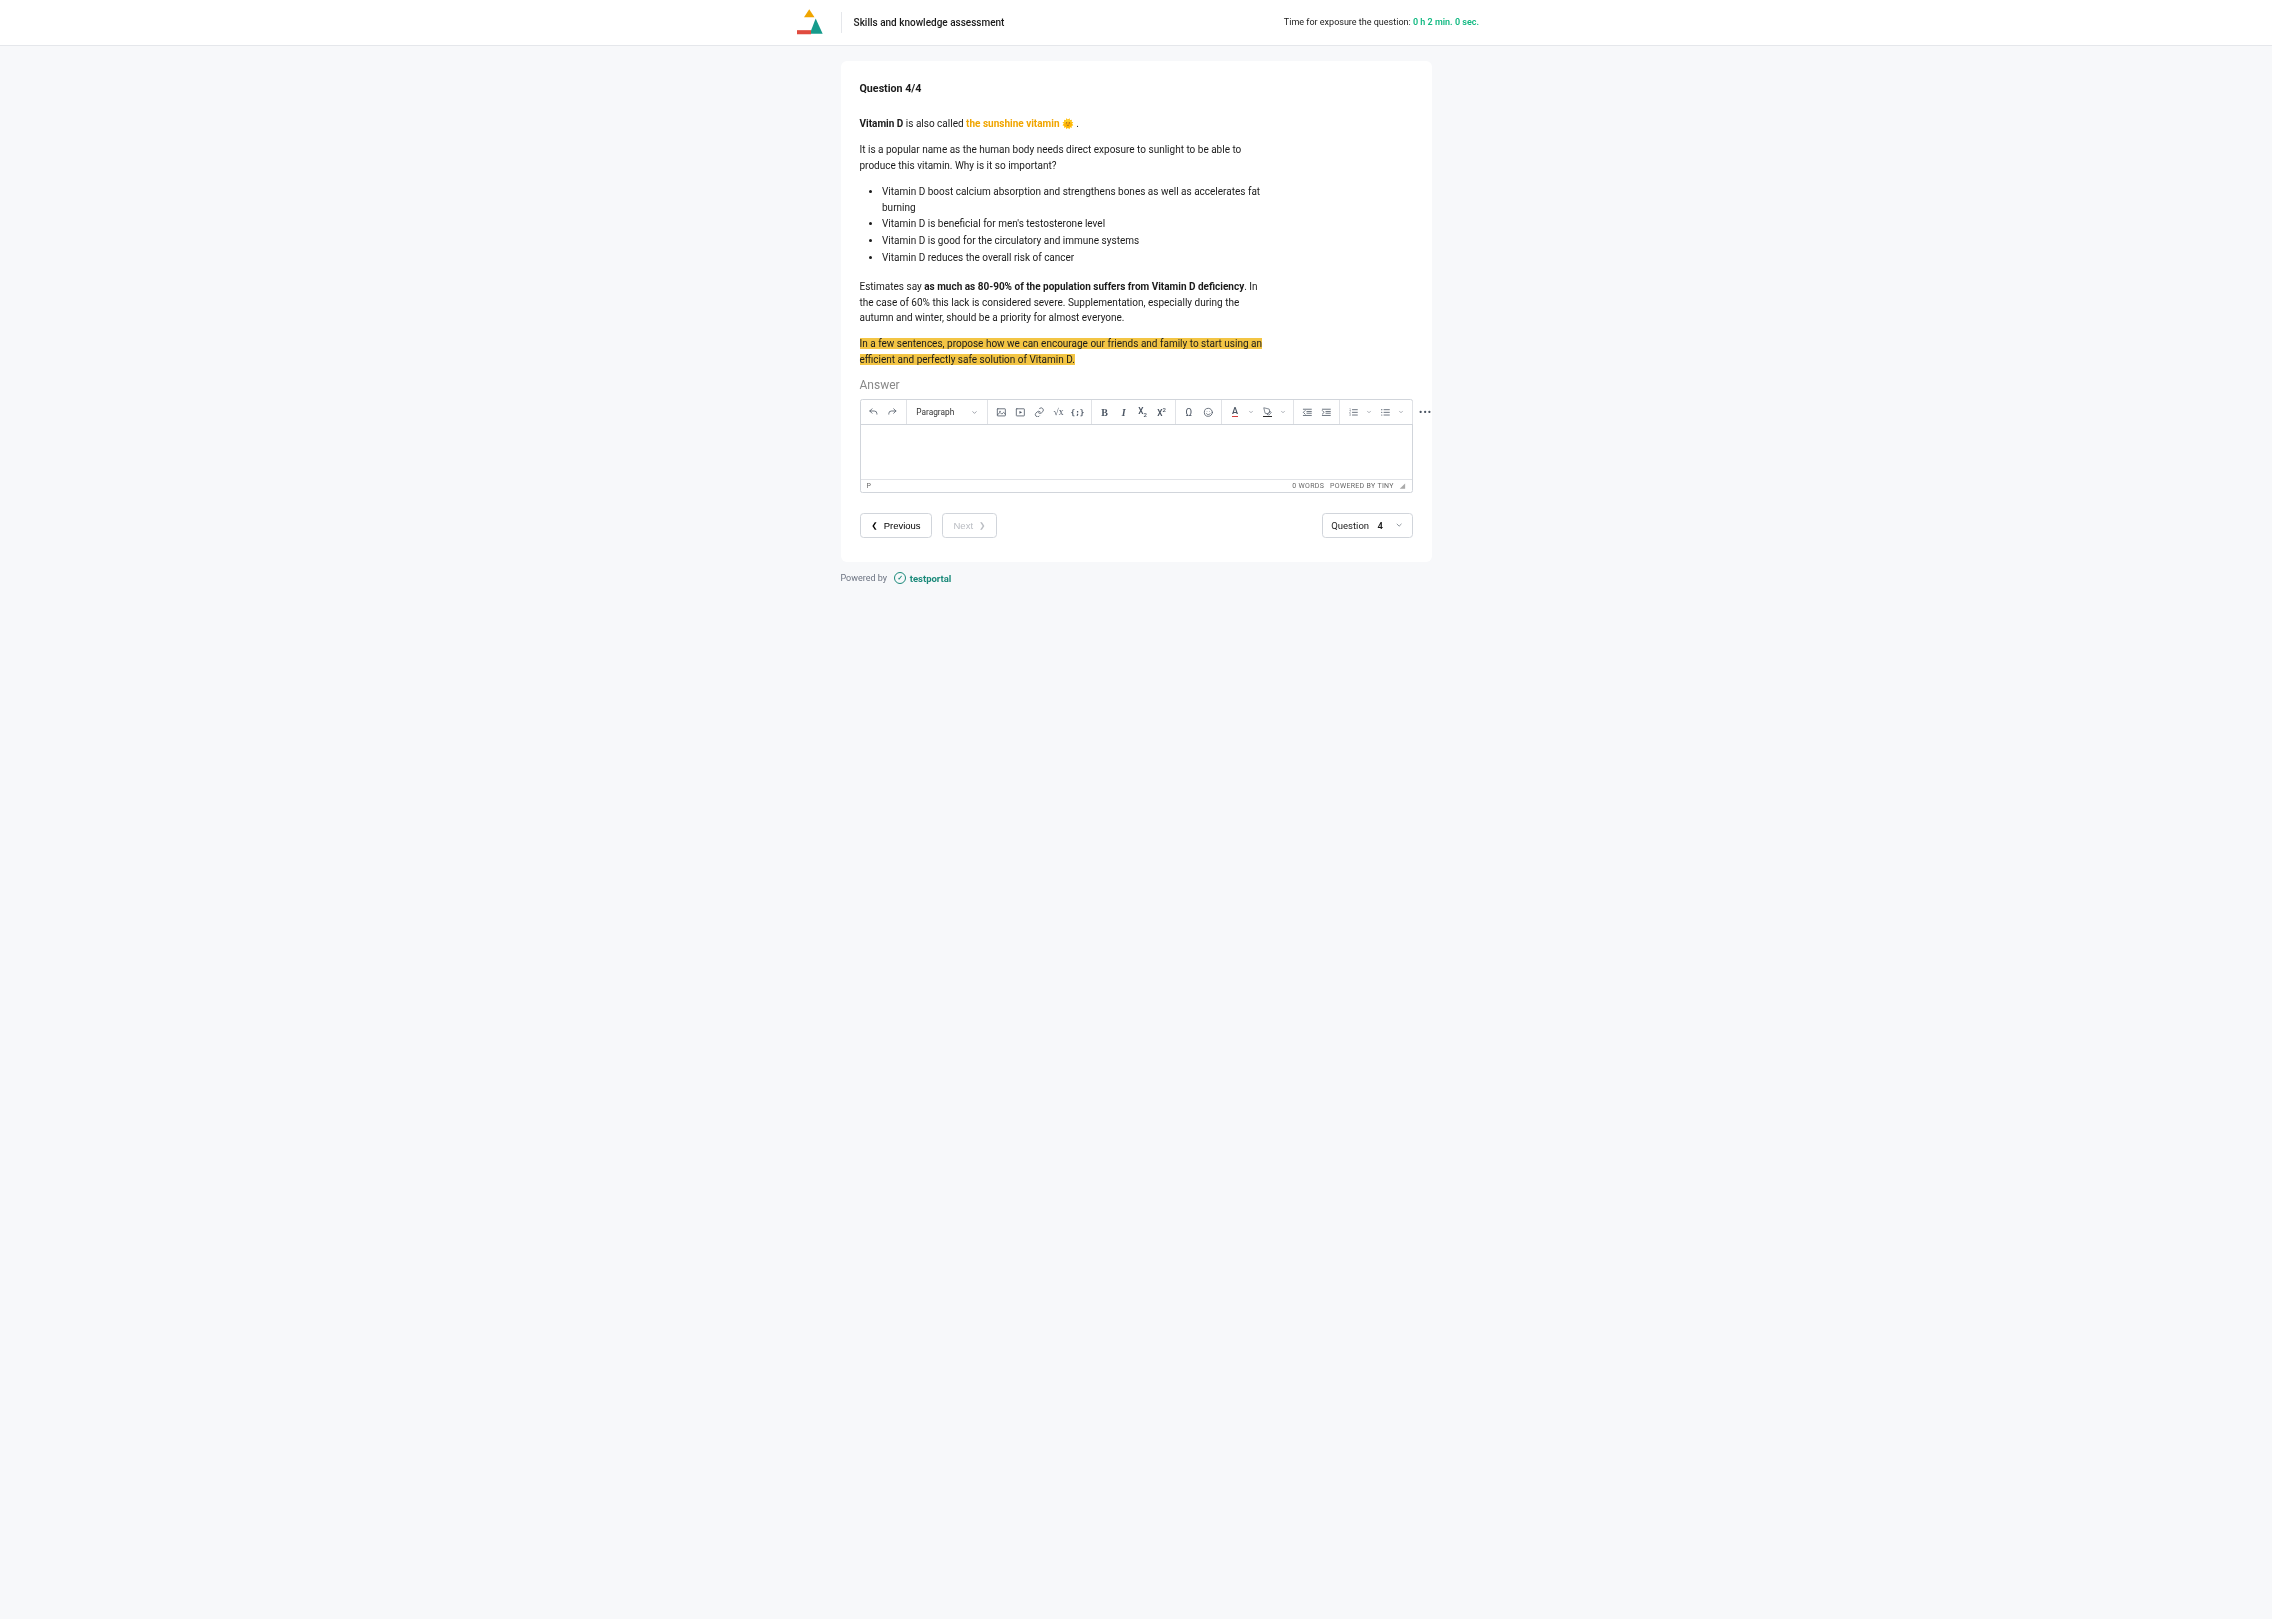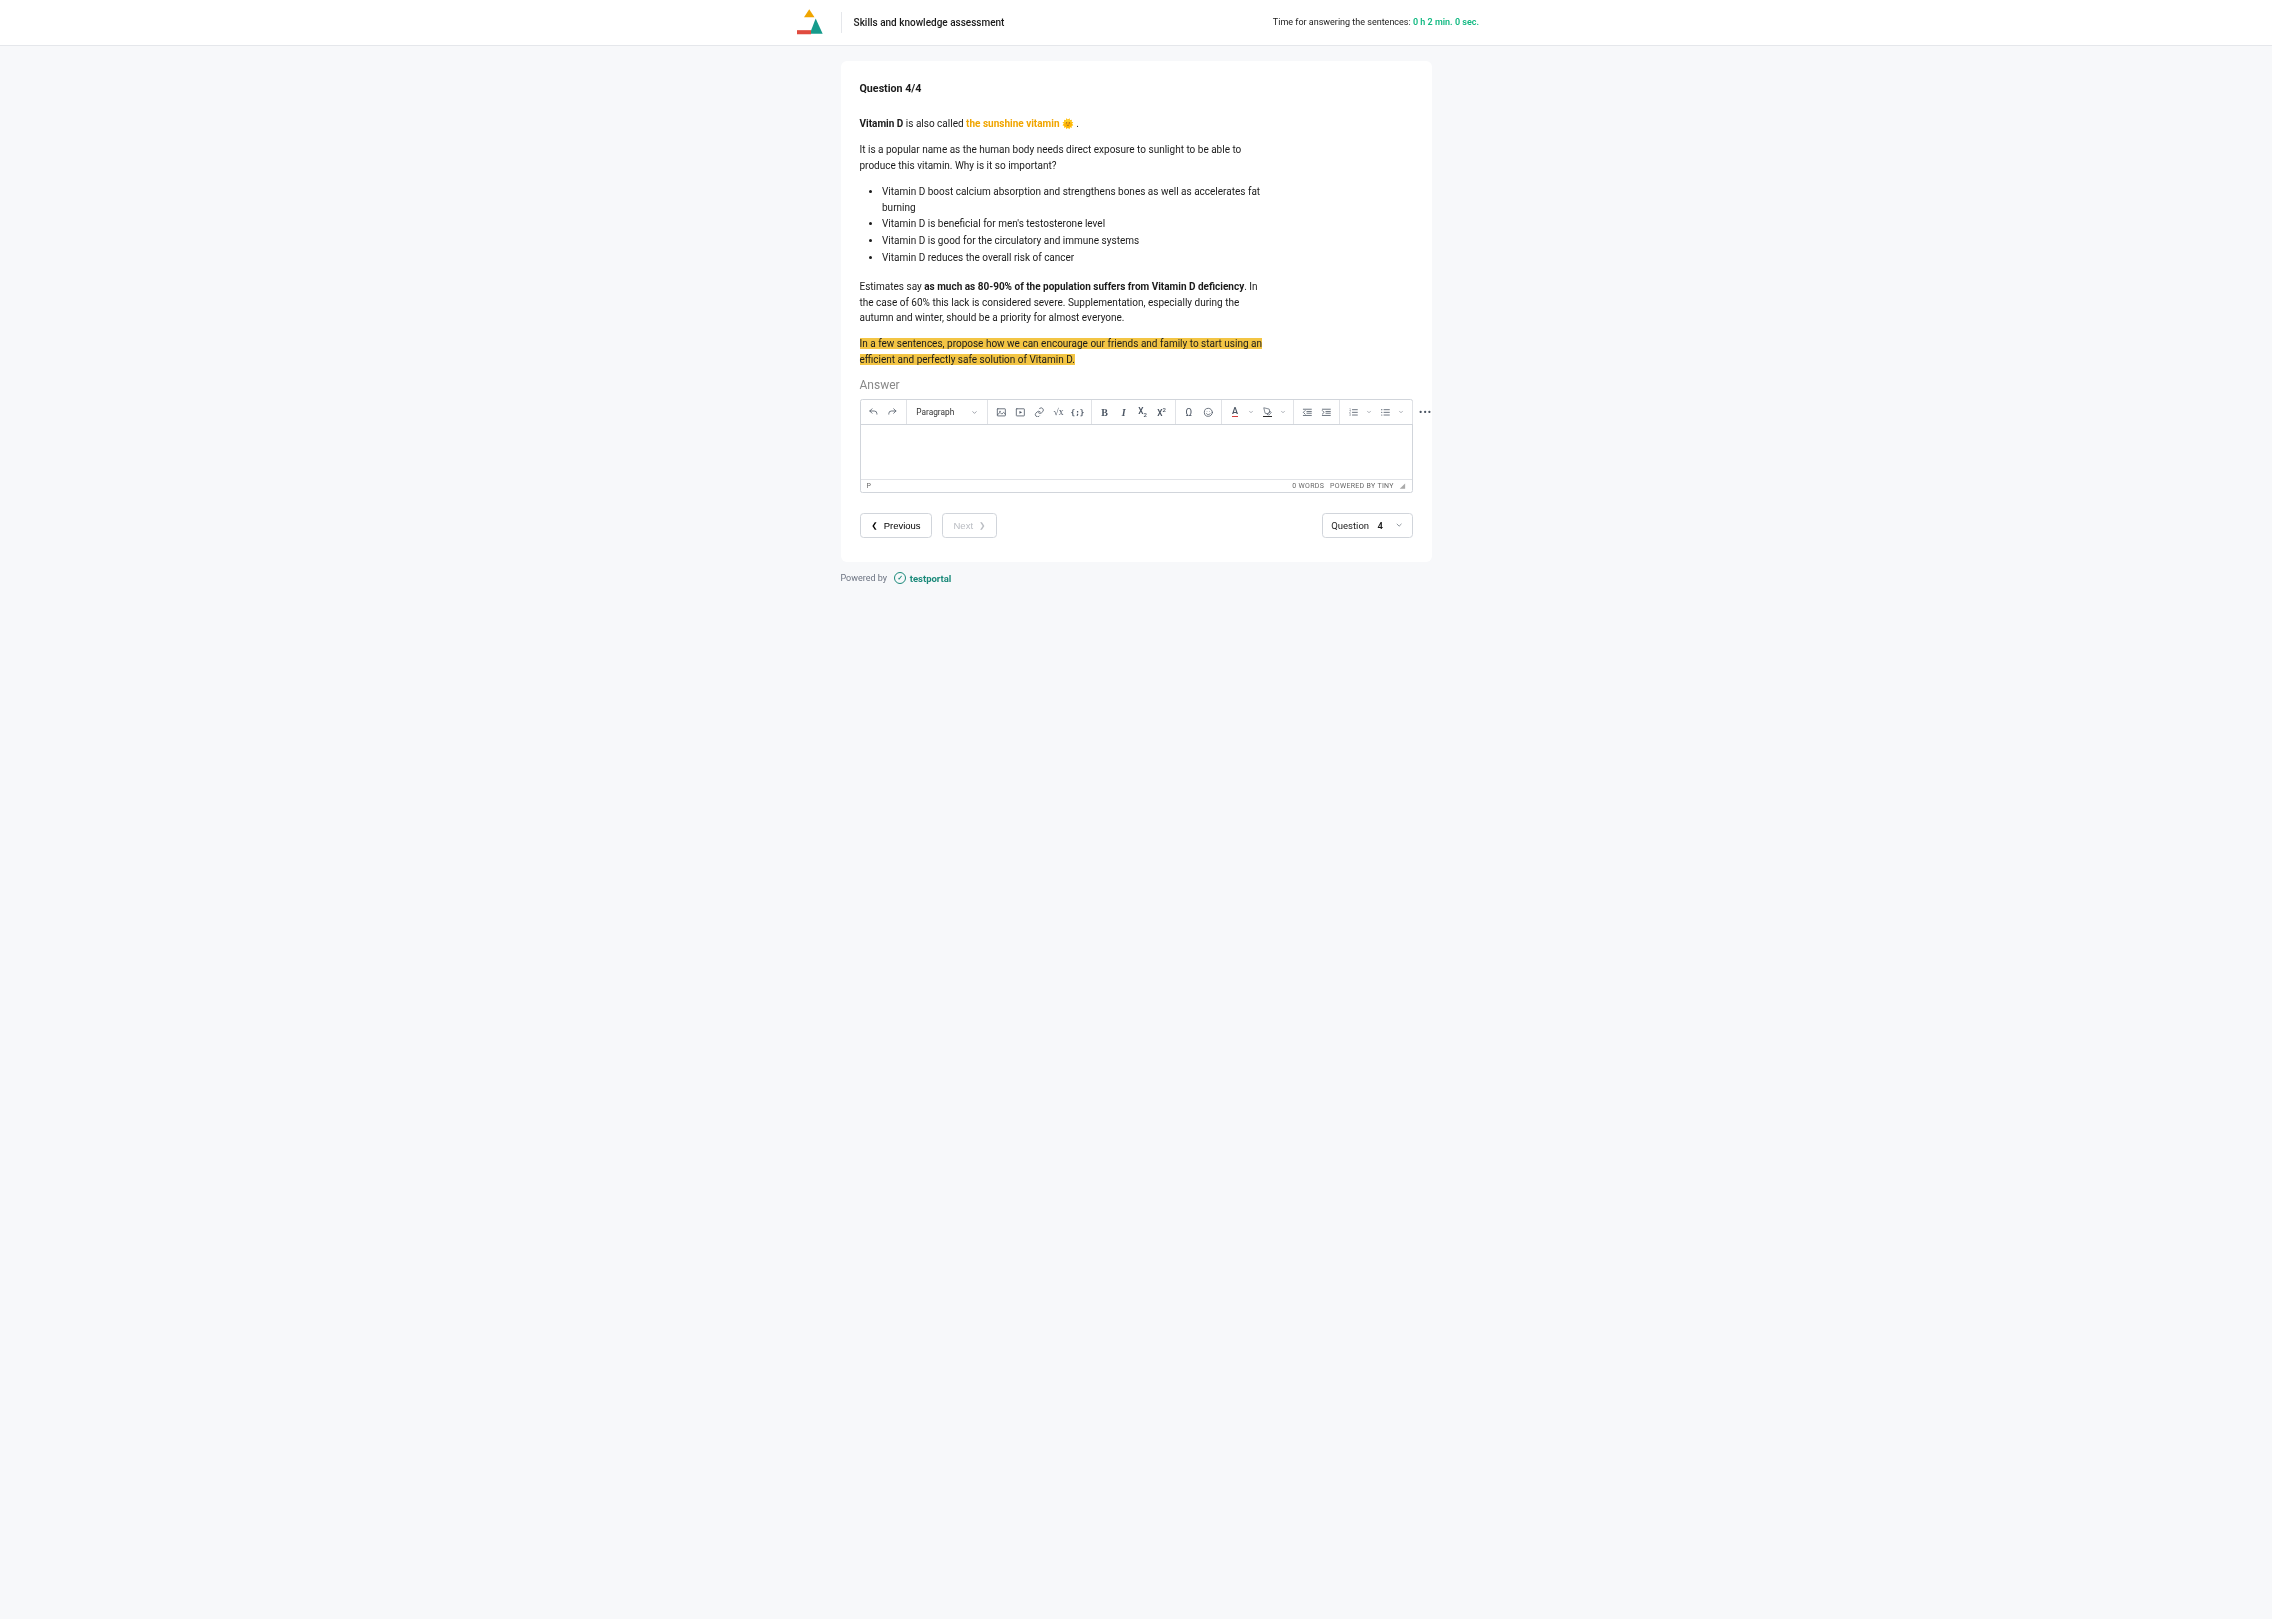--- a/index.html
+++ b/index.html
@@ -214,21 +214,21 @@
         <svg viewBox="0 0 60 48">
           <polygon points="27,2 36,16 18,16" fill="#f0a500"></polygon>
           <polygon points="38,18 50,44 28,44" fill="#169b8c"></polygon>
           <rect x="6" y="38" width="24" height="7" fill="#e04b3f"></rect>
         </svg>
       </div>
       <div class="divider"></div>
       <div class="title">Skills and knowledge assessment</div>
     </div>
     <div class="timer-wrap">
-      <span>Time for answering the sentences:</span>
+      <span>Time for exposure the question:</span>
       <span class="timer-val">0 h 2 min. 0 sec.</span>
     </div>
   </div>
 </div>
 
 <div class="main">
   <div class="card">
     <div class="qnum">Question 4/4</div>
 
     <div class="qbody">

